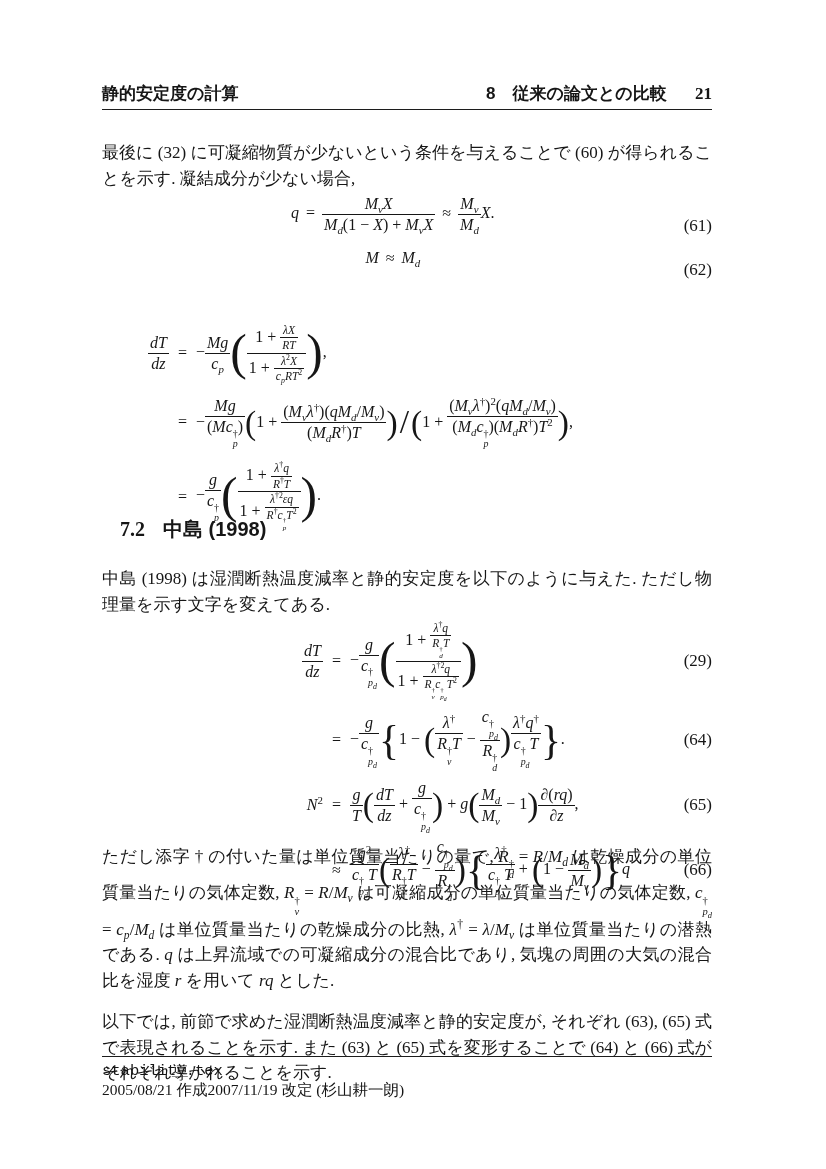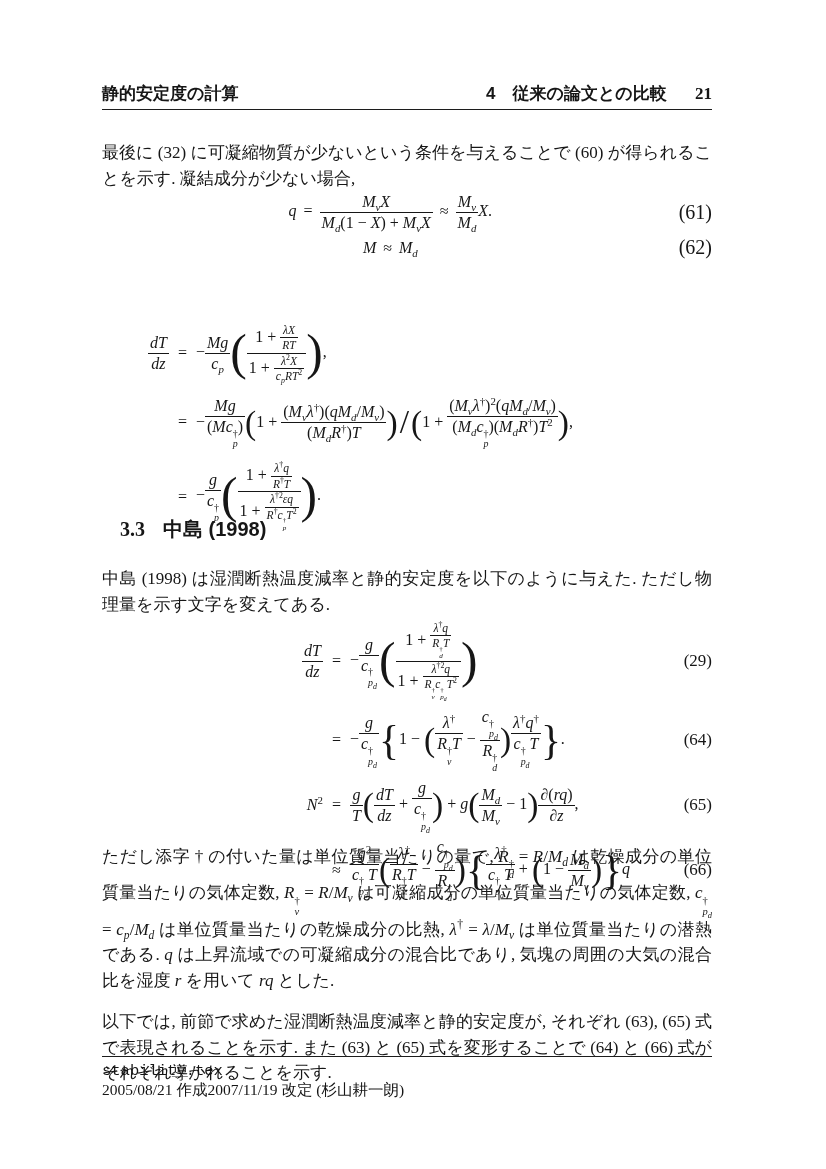--- a/index.html
+++ b/index.html
@@ -40,21 +40,21 @@
   .ss sub { font-size:.8em; }
   .bp2 { font-size:2.1em; line-height:0; vertical-align:middle; }
   .bp3 { font-size:3.1em; line-height:0; vertical-align:middle; }
   .bb  { font-size:2.6em; line-height:0; vertical-align:middle; }
   .bs  { font-size:2.1em; line-height:0; vertical-align:middle; padding:0 2px; }
   .rel { margin:0 7px; }
 
   
   .eqline { display:flex; align-items:center; }
   .eqcenter { flex:1; text-align:center; }
-  .eqnum { font-size:20px; text-align:right; }
+  .eqnum { font-size:17px; text-align:right;margin-top:24px; }
 
   
   .egrid { display:grid; align-items:center; }
   .g3 { grid-template-columns:max-content max-content max-content; row-gap:12px; margin-left:46px; }
   .g4 { grid-template-columns:max-content max-content max-content 1fr;
         row-gap:5px; margin-left:200px; width:calc(100% - 200px); }
   .cell { white-space:nowrap; }
   .lhs { justify-self:end; text-align:right; }
   .op  { padding:0 9px; }
   .enum { justify-self:end; font-size:17px; }
@@ -65,21 +65,21 @@
   .f-left { font-family:"Liberation Mono","DejaVu Sans Mono",monospace; }
 </style>
 </head>
 <body>
 
 <div class="page">
 
   <div class="blk header">
     <span class="h-left jp-g">静的安定度の計算</span>
     <span>
-      <span class="jp-g">4　従来の論文との比較</span>
+      <span class="jp-g">8　従来の論文との比較</span>
       <span class="h-pagenum">21</span>
     </span>
   </div>
   <div class="blk header-rule"></div>
 
   <p class="blk para" style="top:140px">最後に (32) に可凝縮物質が少ないという条件を与えることで (60) が得られることを示す. 凝結成分が少ない場合,</p>
 
   <div class="blk eqline" style="top:192px">
     <span class="eqcenter math"><i>q</i><span class="rel">=</span><span class="fr"><span class="n"><i>M</i><sub><i>v</i></sub><i>X</i></span><span class="d"><i>M</i><sub><i>d</i></sub>(1 − <i>X</i>) + <i>M</i><sub><i>v</i></sub><i>X</i></span></span><span class="rel">≈</span><span class="fr"><span class="n"><i>M</i><sub><i>v</i></sub></span><span class="d"><i>M</i><sub><i>d</i></sub></span></span><i>X</i>.</span>
     <span class="eqnum">(61)</span>
@@ -113,21 +113,21 @@
                 <span>†</span>
                 <span><i>p</i></span>
               </span></span></span><span class="bp3">(</span><span class="fr"><span class="n">1 + <span class="fr sm"><span class="n"><i>λ</i><sup>†</sup><i>q</i></span><span class="d"><i>R</i><sup>†</sup><i>T</i></span></span></span><span class="d">1 + <span class="fr sm"><span class="n"><i>λ</i><sup>†2</sup><i>εq</i></span><span class="d"><i>R</i><sup>†</sup><i>c</i><span class="ss">
                     <span>†</span>
                     <span><i>p</i></span>
                   </span><i>T</i><sup>2</sup></span></span></span></span><span class="bp3">)</span>.</span>
     </div>
   </div>
 
   <div class="blk sec-head" style="top:516px; padding-left:18px">
-    <span class="sec-num">3.3</span><span class="jp-g">中島 (1998)</span>
+    <span class="sec-num">7.2</span><span class="jp-g">中島 (1998)</span>
   </div>
 
   <p class="blk para" style="top:566px">中島 (1998) は湿潤断熱温度減率と静的安定度を以下のように与えた. ただし物理量を示す文字を変えてある.</p>
 
   <div class="blk" style="top:621px">
     <div class="egrid g4">
       <span class="cell lhs math"><span class="fr"><span class="n"><i>dT</i></span><span class="d"><i>dz</i></span></span></span>
       <span class="cell op math">=</span>
       <span class="cell rhs math">−<span class="fr"><span class="n"><i>g</i></span><span class="d"><i>c</i><span class="ss">
                 <span>†</span>

